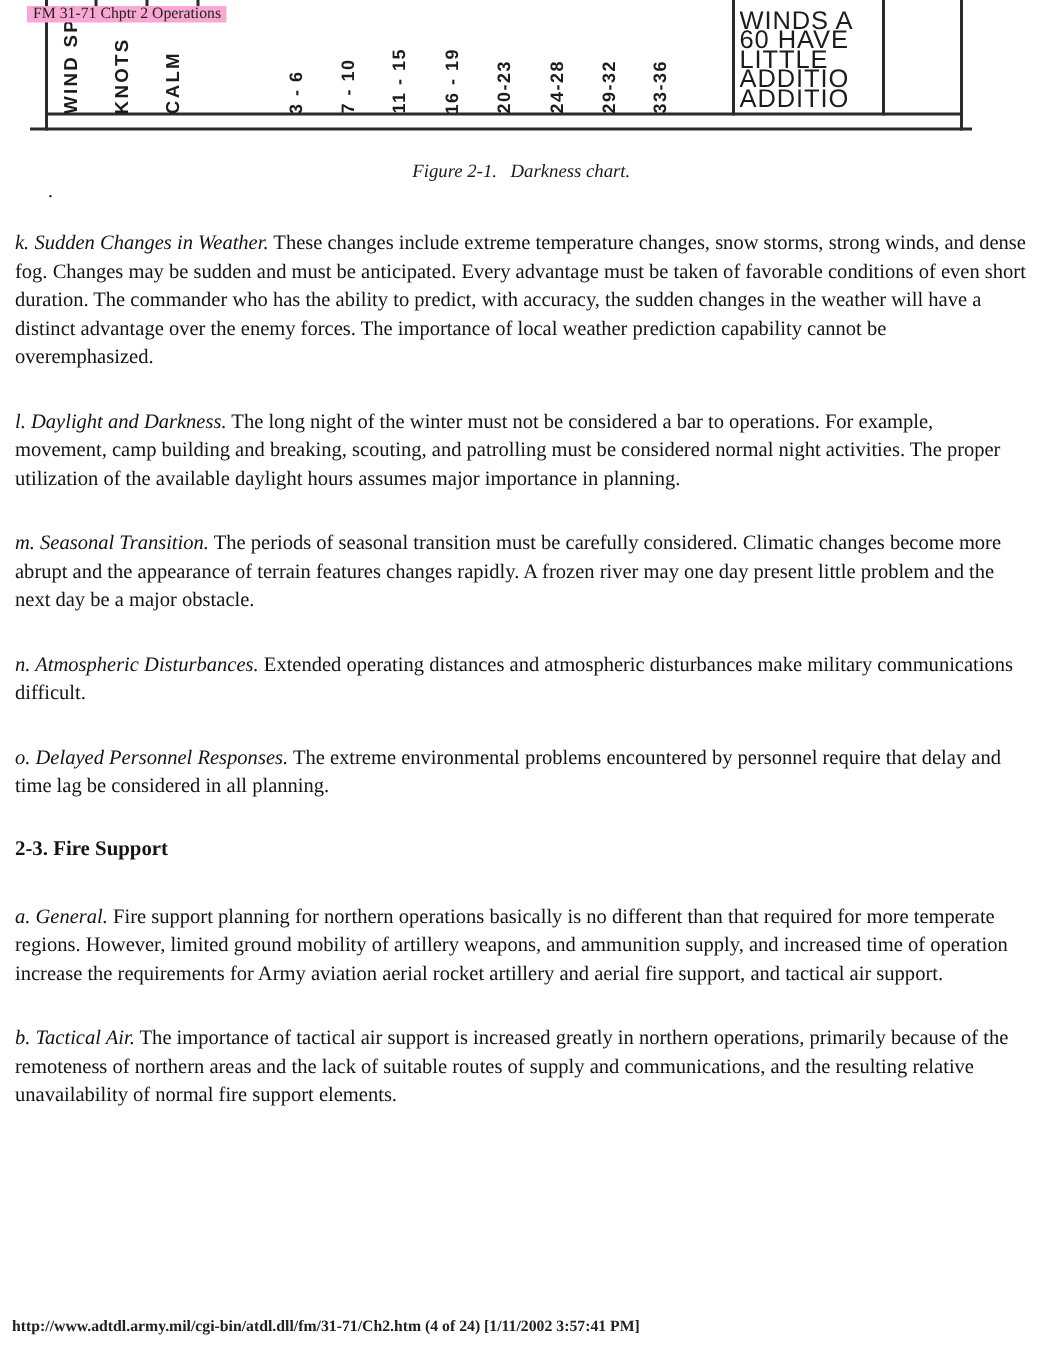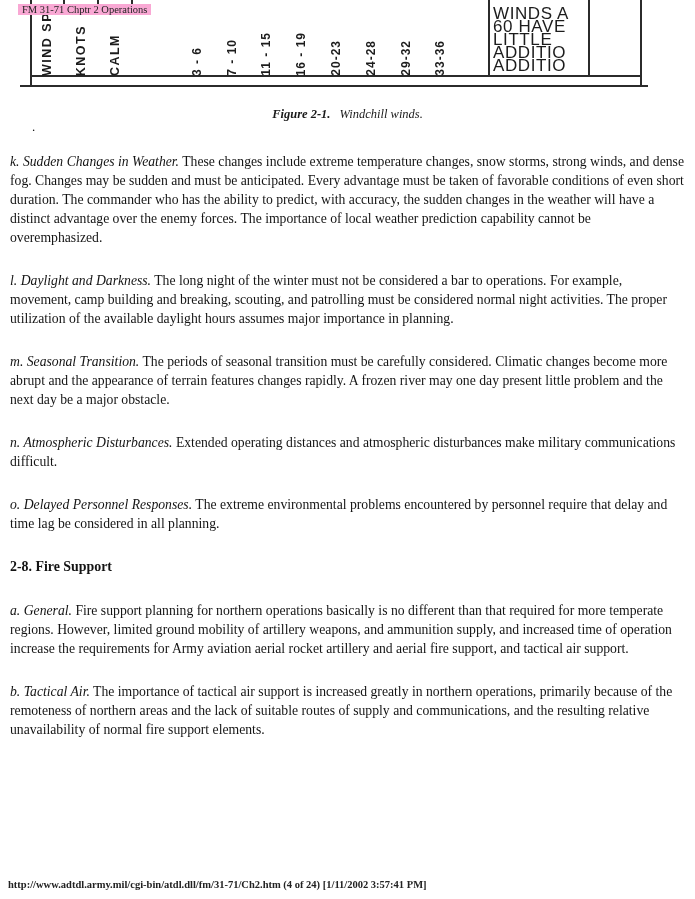--- a/index.html
+++ b/index.html
@@ -37,21 +37,21 @@
     font-family:"Liberation Sans", sans-serif;
     font-weight:normal; font-size:17px; line-height:13px;
     letter-spacing:0.6px; overflow:hidden; white-space:nowrap;
     color:#1c1c1c;
   }
   
   .caption {
     position:absolute; top:107px; left:0; width:695px;
     text-align:center; font-size:12.5px; font-style:italic; color:#1a1a1a;
   }
-  .cap-label { font-weight:bold; margin-right:9px;text-align:center; }
+  .cap-label { font-weight:normal; margin-right:9px;text-align:center; }
   .stray { position:absolute; top:119px; left:32px; font-size:13px; }
   
   .content {
     position:absolute; top:152px; left:10px; width:676px;
     font-size:13.7px; line-height:19px; text-align:left;
   }
   .content p { margin:0 0 24px 0; }
   .lead { font-style:italic;margin-top:15px; }
   .section-heading { font-size:13.9px; font-weight:bold; margin:0 0 25px 0; }
   .subpara { padding-left:37px; margin-bottom:0 !important; }
@@ -94,38 +94,38 @@
     <div>60 HAVE</div>
     <div>LITTLE</div>
     <div>ADDITIO</div>
     <div>ADDITIO</div>
   </div>
 </div>
 
 <div class="page-header">FM 31-71 Chptr 2 Operations</div>
 
 <div class="caption">
-  <span class="cap-label">Figure 2-1.</span><span class="cap-text">Windchill winds.</span>
+  <span class="cap-label">Figure 2-1.</span><span class="cap-text">Darkness chart.</span>
 </div>
 
 <div class="stray">.</div>
 
 <div class="content">
 
   <p><span class="lead">k. Sudden Changes in Weather.</span> <span>These changes include extreme temperature changes, snow storms, strong winds, and dense fog. Changes may be sudden and must be anticipated. Every advantage must be taken of favorable conditions of even short duration. The commander who has the ability to predict, with accuracy, the sudden changes in the weather will have a distinct advantage over the enemy forces. The importance of local weather prediction capability cannot be overemphasized.</span></p>
 
   <p><span class="lead">l. Daylight and Darkness.</span> <span>The long night of the winter must not be considered a bar to operations. For example, movement, camp building and breaking, scouting, and patrolling must be considered normal night activities. The proper utilization of the available daylight hours assumes major importance in planning.</span></p>
 
   <p><span class="lead">m. Seasonal Transition.</span> <span>The periods of seasonal transition must be carefully considered. Climatic changes become more abrupt and the appearance of terrain features changes rapidly. A frozen river may one day present little problem and the next day be a major obstacle.</span></p>
 
   <p><span class="lead">n. Atmospheric Disturbances.</span> <span>Extended operating distances and atmospheric disturbances make military communications difficult.</span></p>
 
   <p><span class="lead">o. Delayed Personnel Responses.</span> <span>The extreme environmental problems encountered by personnel require that delay and time lag be considered in all planning.</span></p>
 
-  <div class="section-heading">2-8. Fire Support</div>
+  <div class="section-heading">2-3. Fire Support</div>
 
   <p><span class="lead">a. General.</span> <span>Fire support planning for northern operations basically is no different than that required for more temperate regions. However, limited ground mobility of artillery weapons, and ammunition supply, and increased time of operation increase the requirements for Army aviation aerial rocket artillery and aerial fire support, and tactical air support.</span></p>
 
   <p><span class="lead">b. Tactical Air.</span> <span>The importance of tactical air support is increased greatly in northern operations, primarily because of the remoteness of northern areas and the lack of suitable routes of supply and communications, and the resulting relative unavailability of normal fire support elements.</span></p>
 
 
 
 </div>
 
 <div class="page-footer">http://www.adtdl.army.mil/cgi-bin/atdl.dll/fm/31-71/Ch2.htm (4 of 24) [1/11/2002 3:57:41 PM]</div>

